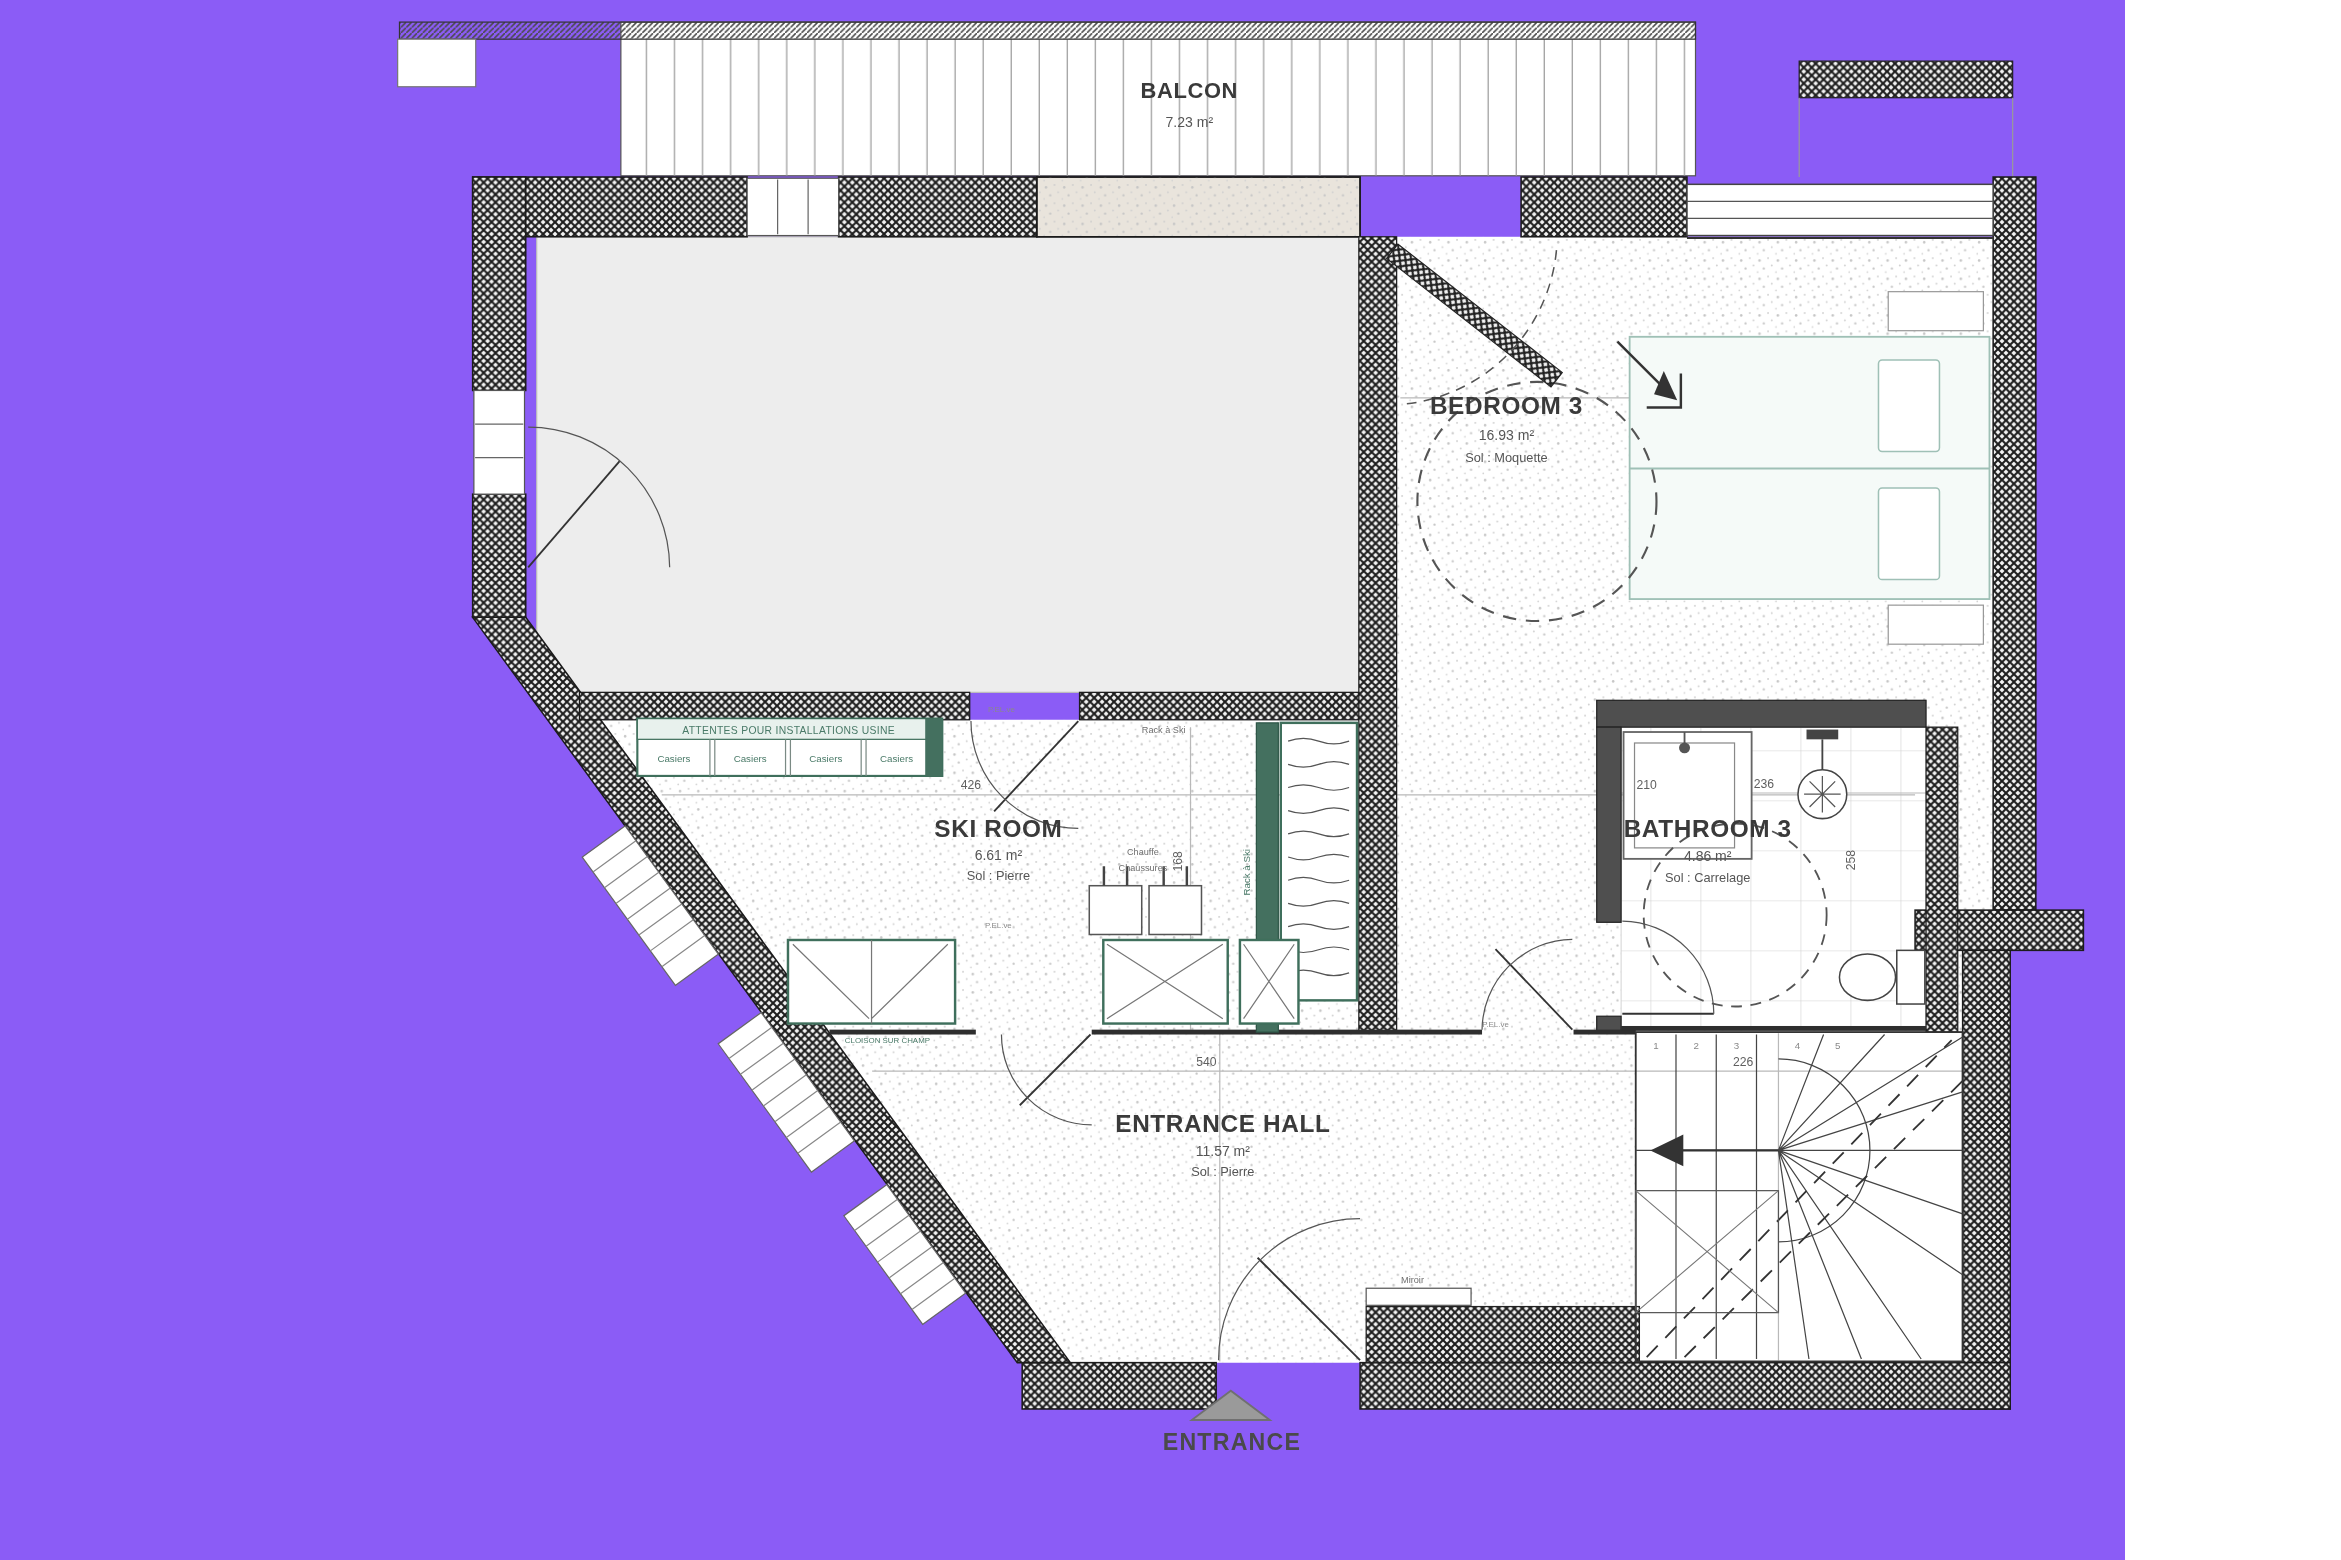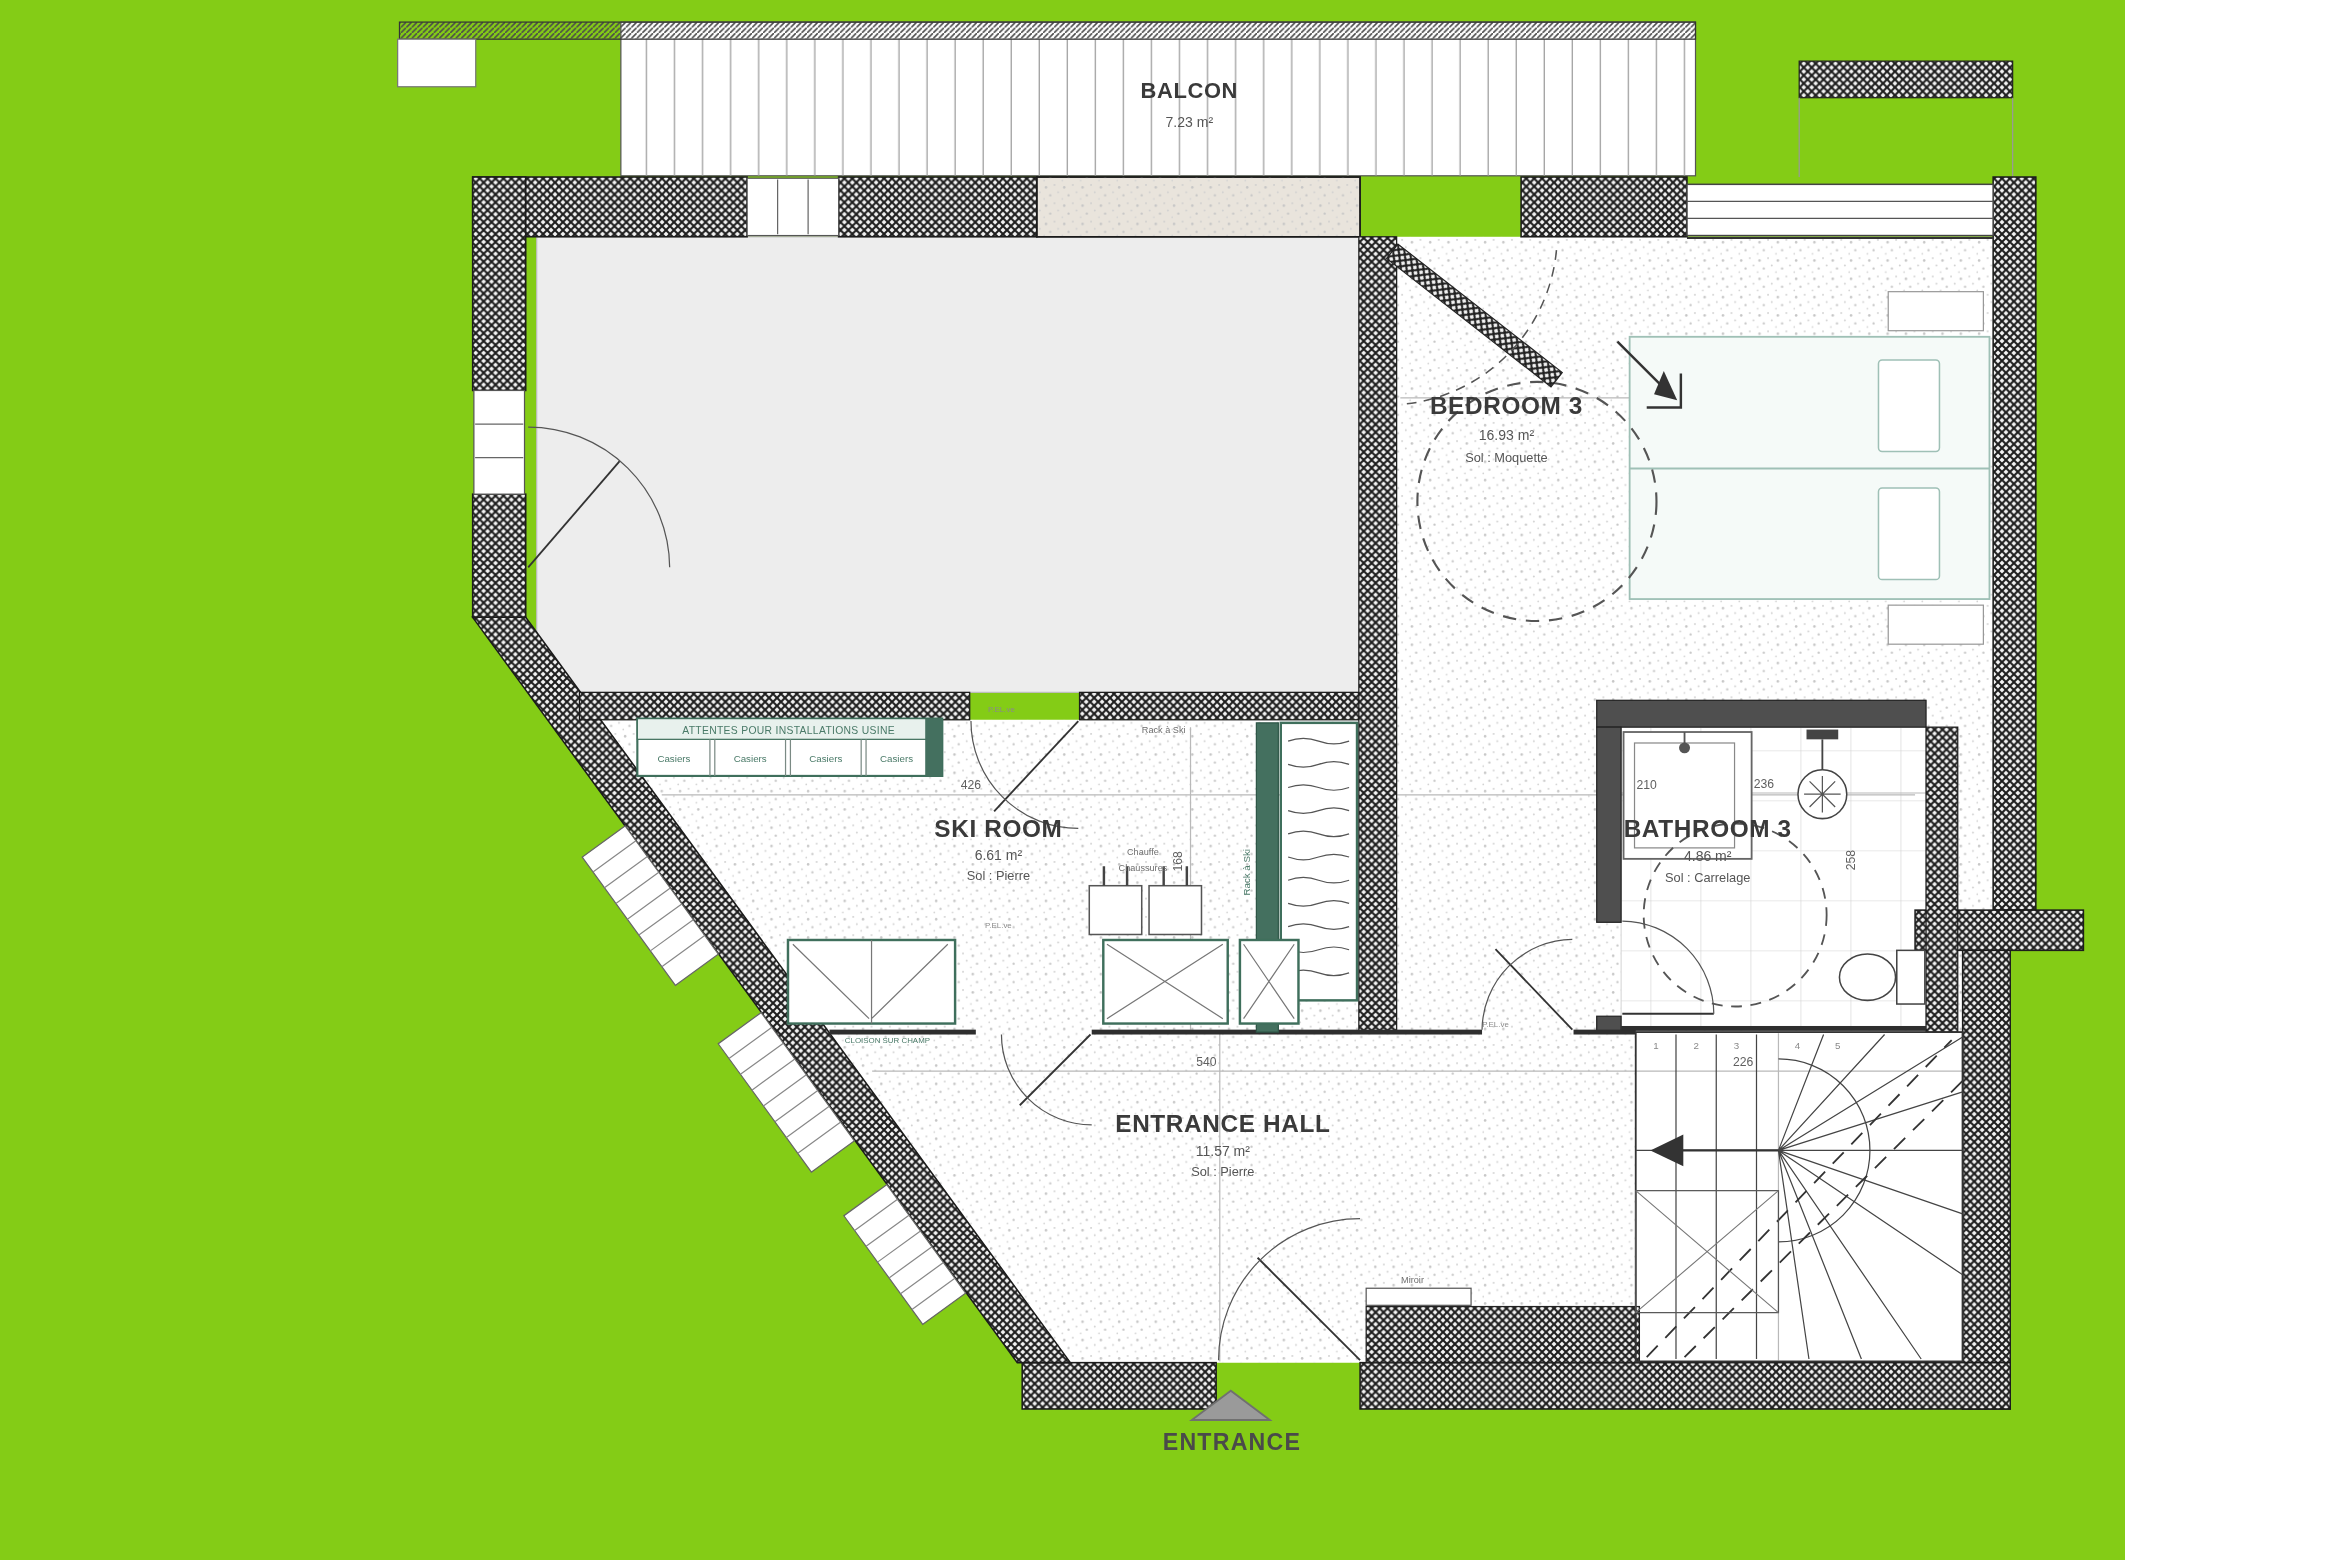--- a/index.html
+++ b/index.html
@@ -1,16 +1,16 @@
 <!DOCTYPE html>
 <html style="font-size:9.8px"><head>
 <meta charset="utf-8">
 <style>
   html,body{margin:0;padding:0;background:#ffffff;}
-  #stage{width:2125px;height:1561px;position:relative;background:#84cc16;}
+  #stage{width:2125px;height:1561px;position:relative;background:#8b5cf6;}
   svg{display:block;}
   text{font-family:"Liberation Sans", sans-serif;}
   .rlabel{font-weight:bold;font-size:40px;letter-spacing:1px;fill:#3a3a3a;}
   .rlabel-sm{font-weight:bold;font-size:36px;letter-spacing:1px;fill:#3a3a3a;}
   .rarea{font-size:23px;fill:#555;}
   .rfloor{font-size:21px;fill:#555;}
   .dim{font-size:20px;fill:#606060;}
   .tiny{font-size:15px;fill:#6e6e6e;}
   .micro{font-size:13px;fill:#8a8a8a;}
   .green{fill:#4a7a68;}

